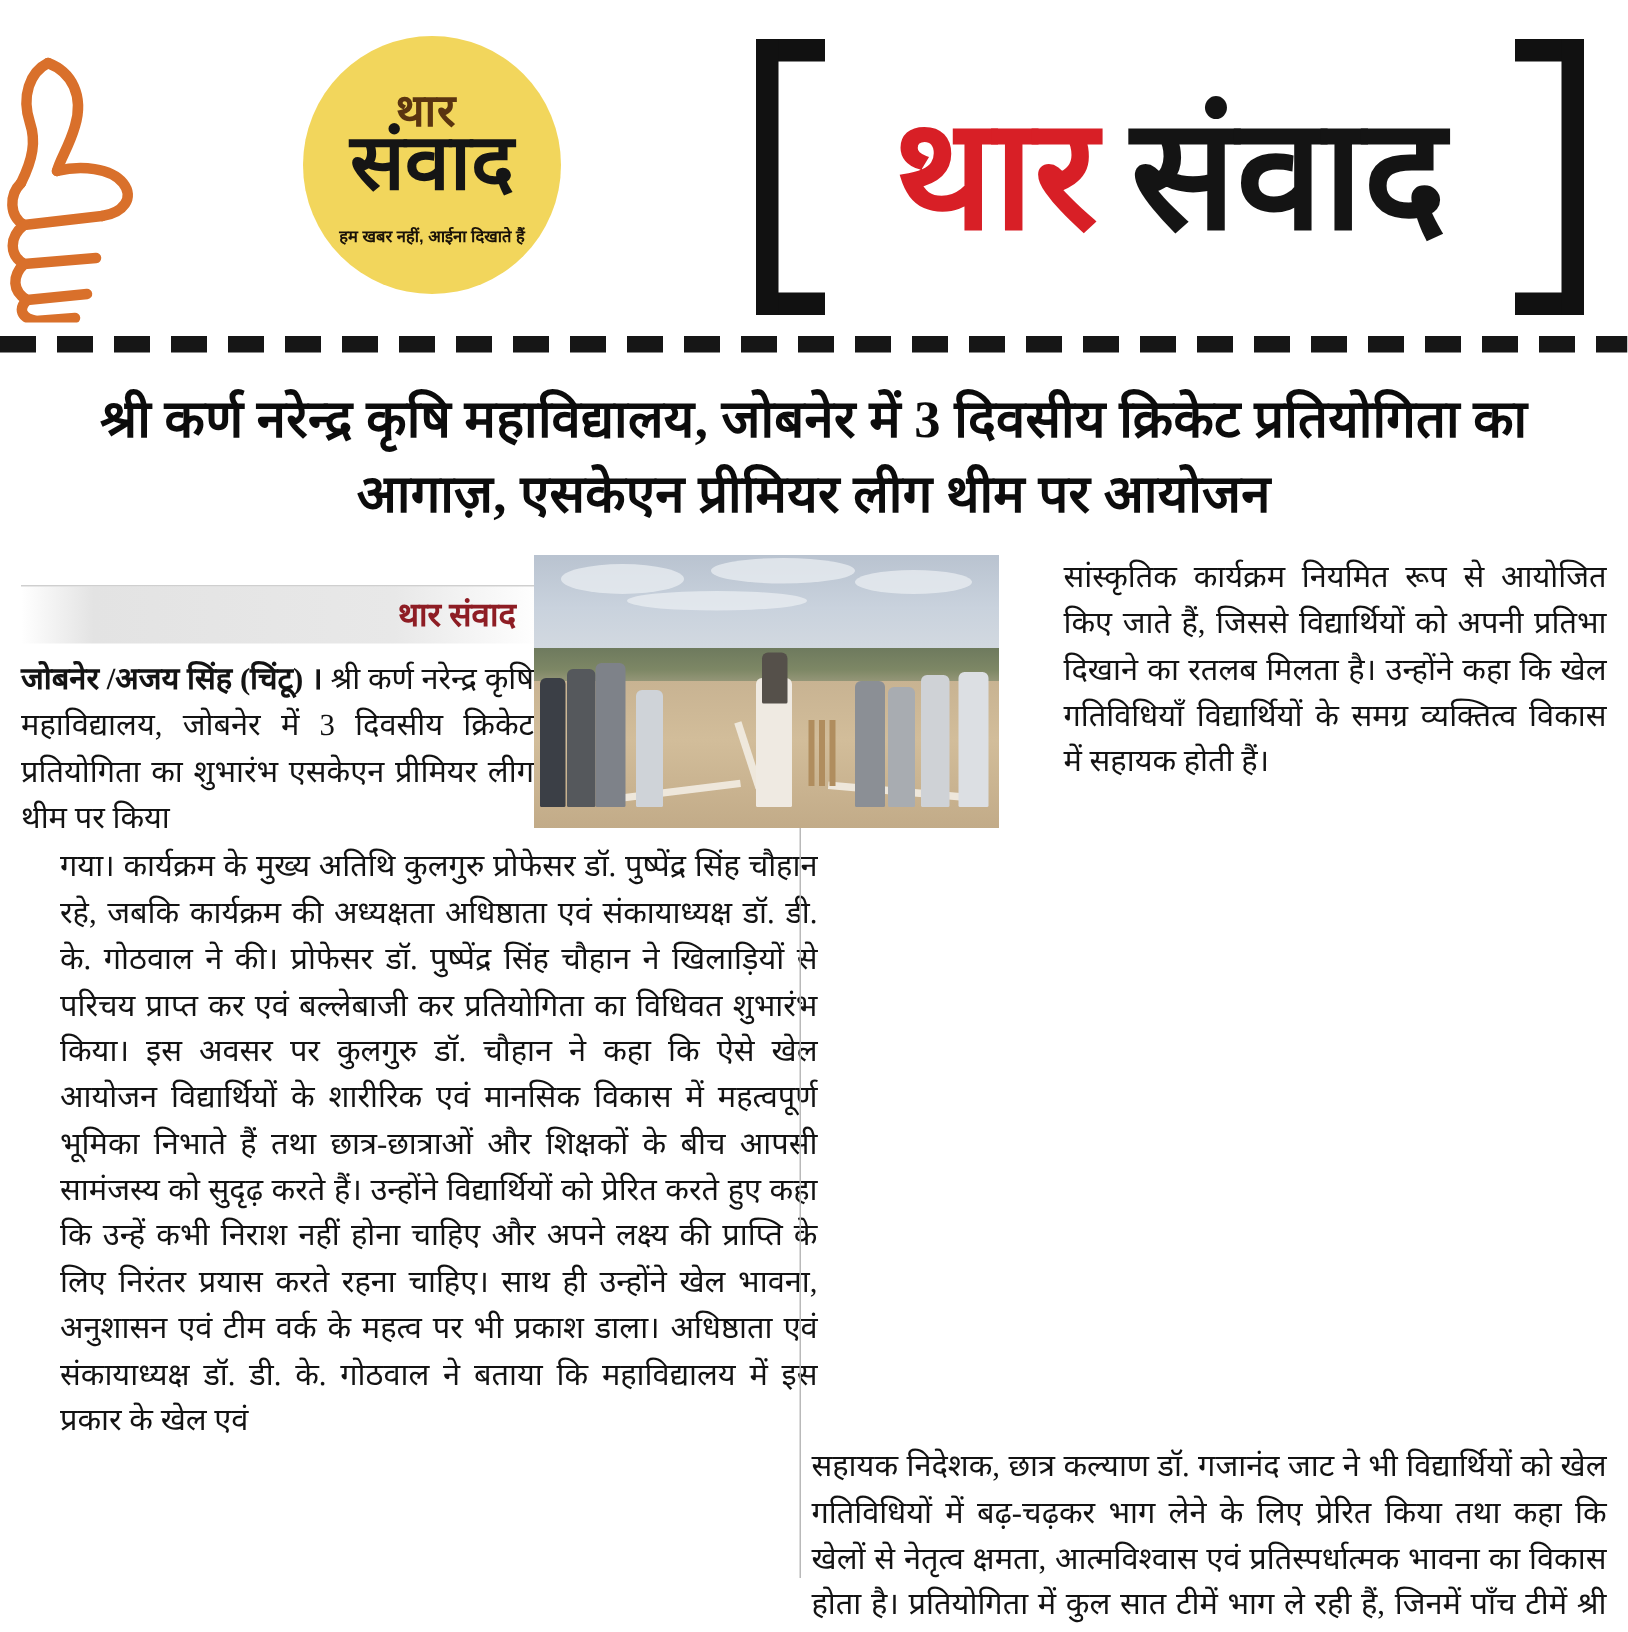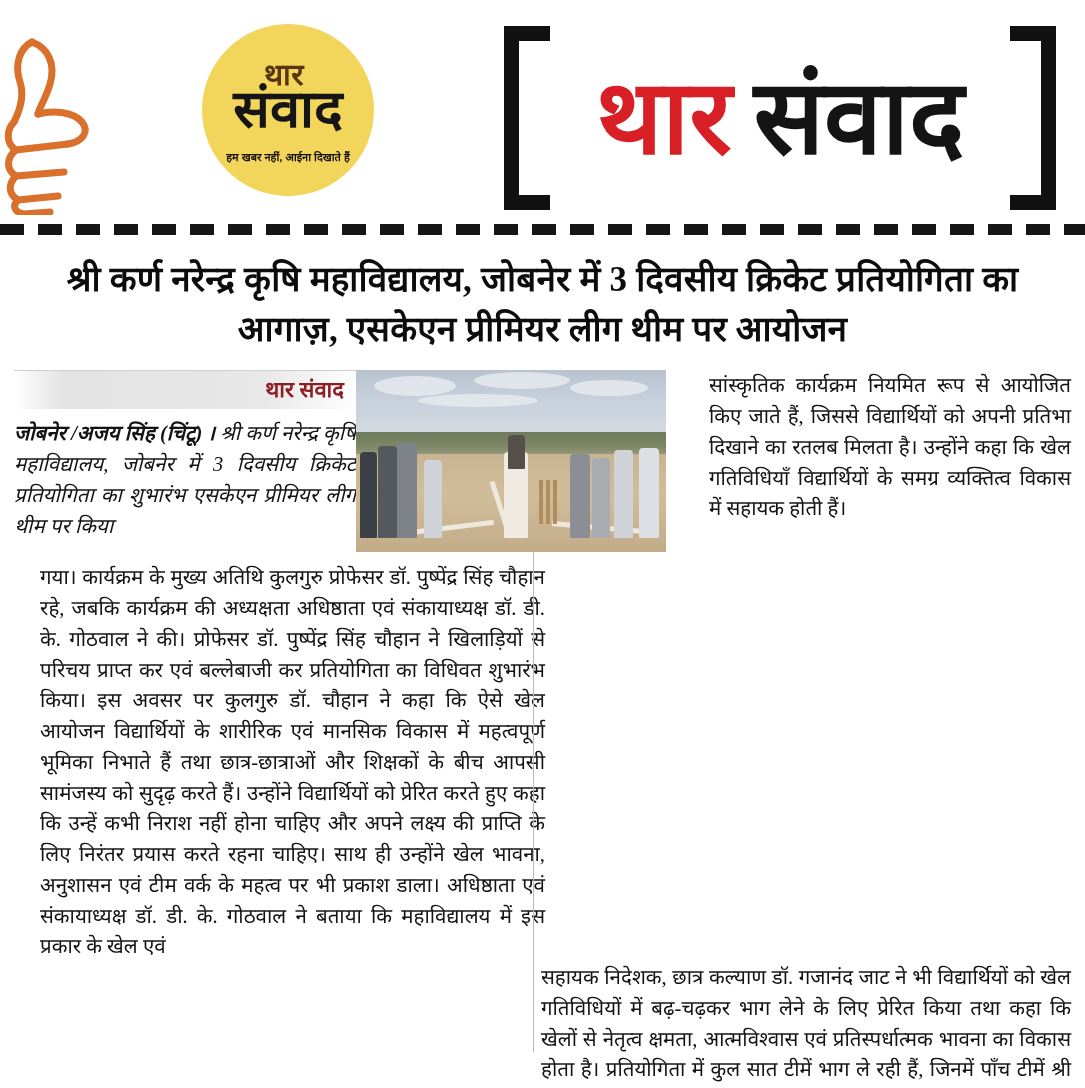--- a/index.html
+++ b/index.html
@@ -212,20 +212,21 @@
   }
   .photo .stumps {
     position: absolute; background: #b08d5e; width: 4px;
   }
 
   .byline-lead { font-weight: bold; }
 
   .col-left {
     float: left;
     width: 342px;
+    margin-top: 20px;
   }
   .col-right {
     float: right;
     width: 362px;
   }
   .col-wide {
     clear: both;
     padding-top: 2px;
   }
 </style>
@@ -269,21 +270,21 @@
 </div>
 
 <h1 class="headline">श्री कर्ण नरेन्द्र कृषि महाविद्यालय, जोबनेर में 3 दिवसीय क्रिकेट प्रतियोगिता का आगाज़, एसकेएन प्रीमियर लीग थीम पर आयोजन</h1>
 
 <div class="article">
 
   <div class="col-divider"></div>
 
   <div class="col-left">
     <div class="byline-band">थार संवाद</div>
-    <p style="margin:0;font-style:italic;">
+    <p style="margin:0;">
       <span class="byline-lead">जोबनेर /अजय सिंह (चिंटू) ।</span><span> श्री कर्ण नरेन्द्र कृषि महाविद्यालय, जोबनेर में 3 दिवसीय क्रिकेट प्रतियोगिता का शुभारंभ एसकेएन प्रीमियर लीग थीम पर किया</span>
     </p>
   </div>
 
   <div class="photo">
     <div class="sky"></div>
     <div class="cloud" style="left:18px;  top:6px;  width:82px; height:20px;"></div>
     <div class="cloud" style="left:118px; top:2px;  width:96px; height:17px;"></div>
     <div class="cloud" style="left:214px; top:10px; width:78px; height:16px;"></div>
     <div class="cloud" style="left:62px;  top:24px; width:120px;height:13px;"></div>

